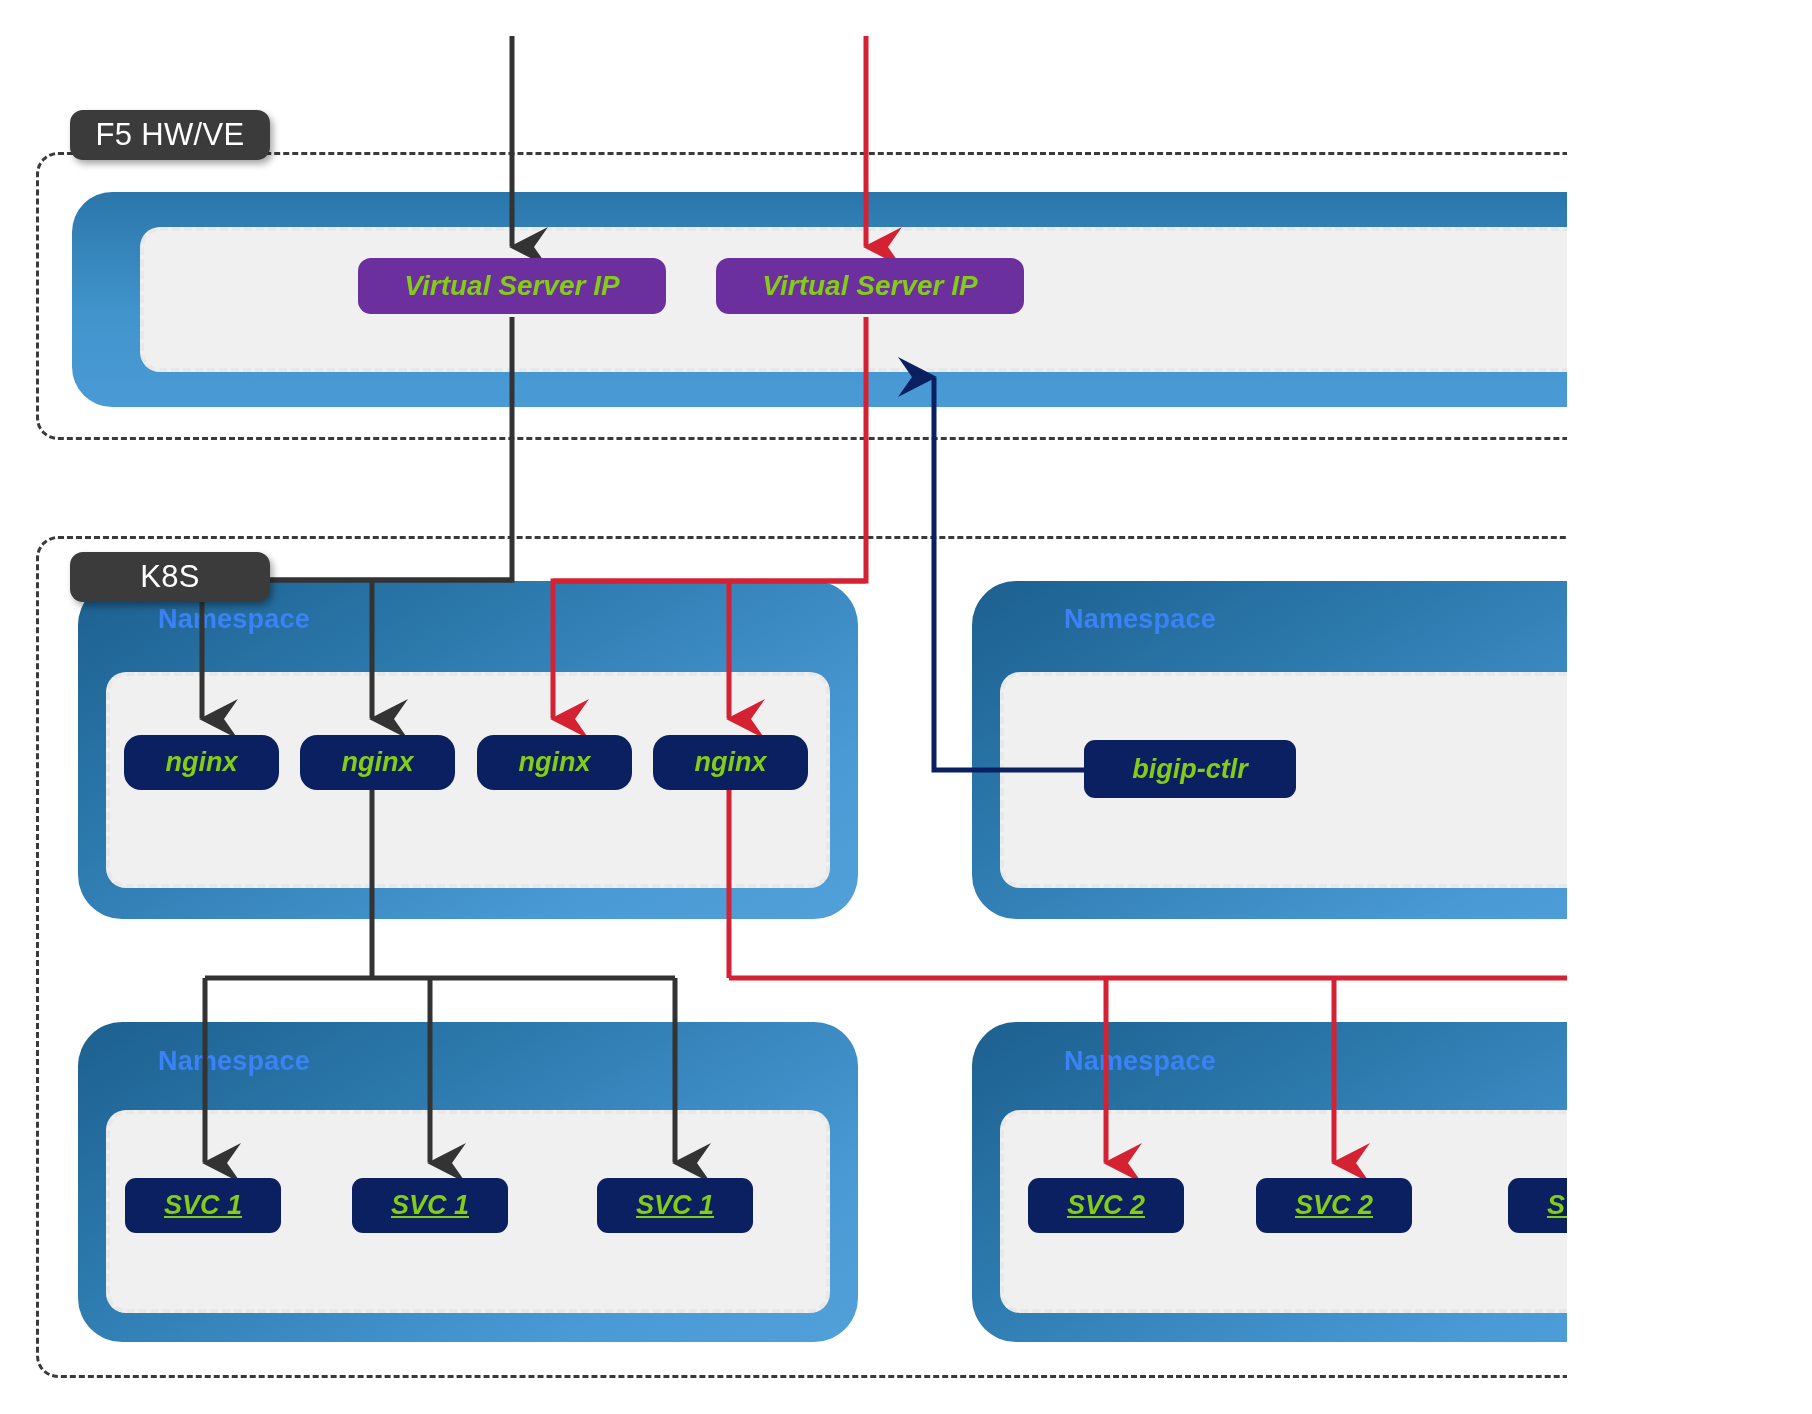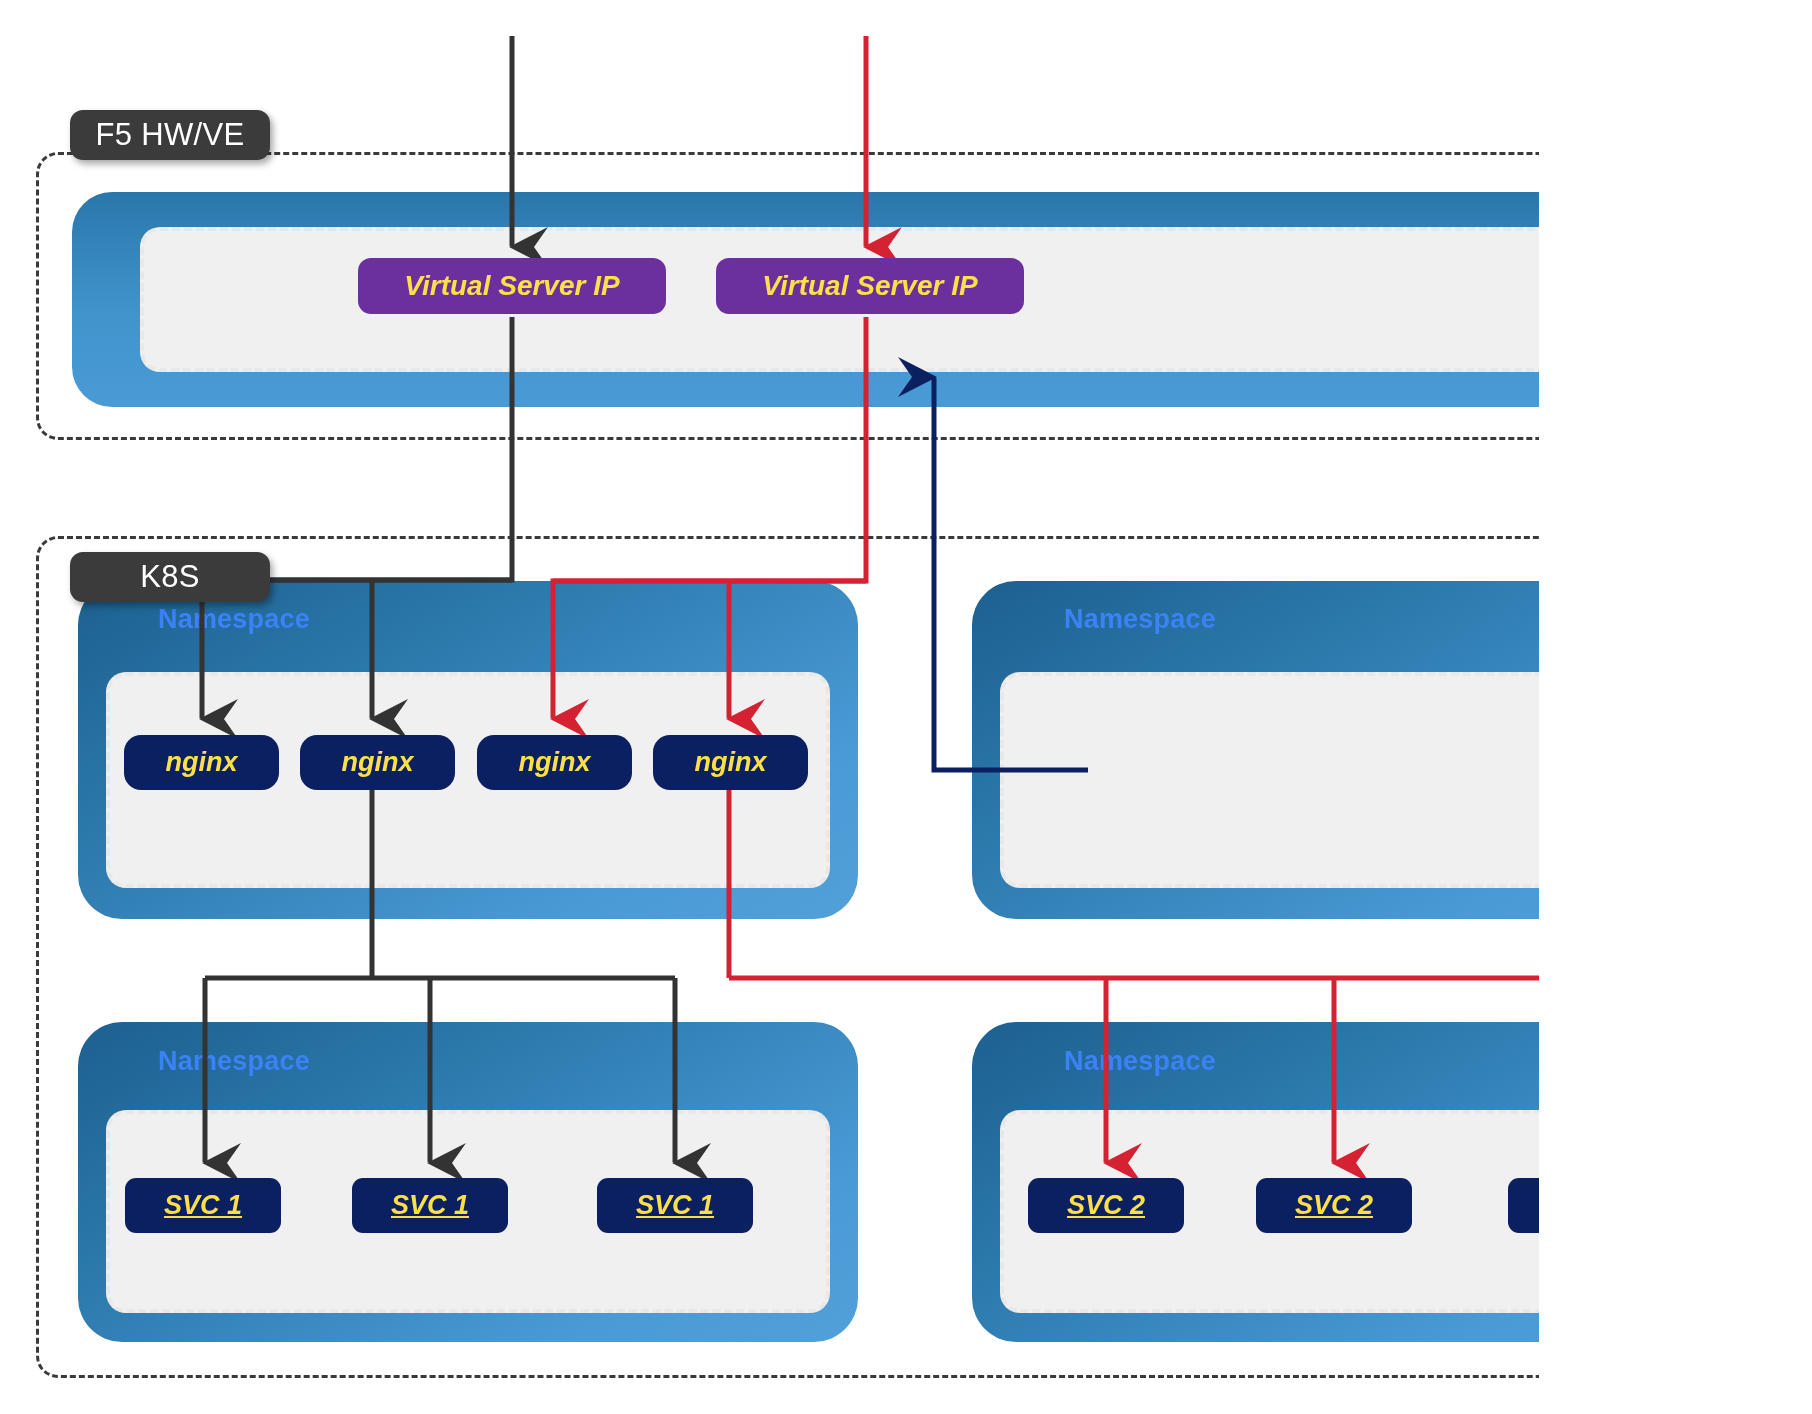--- a/index.html
+++ b/index.html
@@ -2,20 +2,21 @@
 <html><head>
 <meta charset="utf-8">
 <style>
   html,body{margin:0;padding:0;background:#ffffff;}
   body{font-family:"Liberation Sans",sans-serif;}
   #canvas{
     position:relative;
     width:1539px;height:1414px;
     background:#ffffff;
     overflow:hidden;
+    padding-left:28px;
   }
 
   
   .zone{
     position:absolute;
     border:3px dashed #3a3a3a;
     border-radius:22px;
     box-sizing:border-box;
     background:transparent;
   }
@@ -63,21 +64,21 @@
     z-index:8;
     white-space:nowrap;
   }
 
   
   .chip{
     position:absolute;
     display:flex;
     align-items:center;
     justify-content:center;
-    color:#fde047;
+    color:#84cc16;
     font-style:italic;
     font-weight:bold;
     border-radius:11px;
     box-sizing:border-box;
     z-index:20;
     white-space:nowrap;
   }
   .chip.vs{
     background:#6b2f9e;
     font-size:28px;
@@ -184,20 +185,21 @@
 
   <div class="chip pod" style="left:124px;top:735px;width:155px;height:55px;">nginx</div>
   <div class="chip pod" style="left:300px;top:735px;width:155px;height:55px;">nginx</div>
   <div class="chip pod" style="left:477px;top:735px;width:155px;height:55px;">nginx</div>
   <div class="chip pod" style="left:653px;top:735px;width:155px;height:55px;">nginx</div>
 
   <div class="bluepanel" style="left:972px;top:581px;width:780px;height:338px;"></div>
   <div class="ns-label" style="left:1064px;top:604px;">Namespace</div>
   <div class="inner" style="left:1000px;top:672px;width:724px;height:216px;"></div>
 
+  <div class="chip ctlr" style="left:1084px;top:740px;width:212px;height:58px;">bigip-ctlr</div>
 
   <div class="bluepanel" style="left:78px;top:1022px;width:780px;height:320px;"></div>
   <div class="ns-label" style="left:158px;top:1046px;">Namespace</div>
   <div class="inner" style="left:106px;top:1110px;width:724px;height:203px;"></div>
 
   <div class="chip svc" style="left:125px;top:1178px;width:156px;height:55px;">SVC 1</div>
   <div class="chip svc" style="left:352px;top:1178px;width:156px;height:55px;">SVC 1</div>
   <div class="chip svc" style="left:597px;top:1178px;width:156px;height:55px;">SVC 1</div>
 
   <div class="bluepanel" style="left:972px;top:1022px;width:780px;height:320px;"></div>

